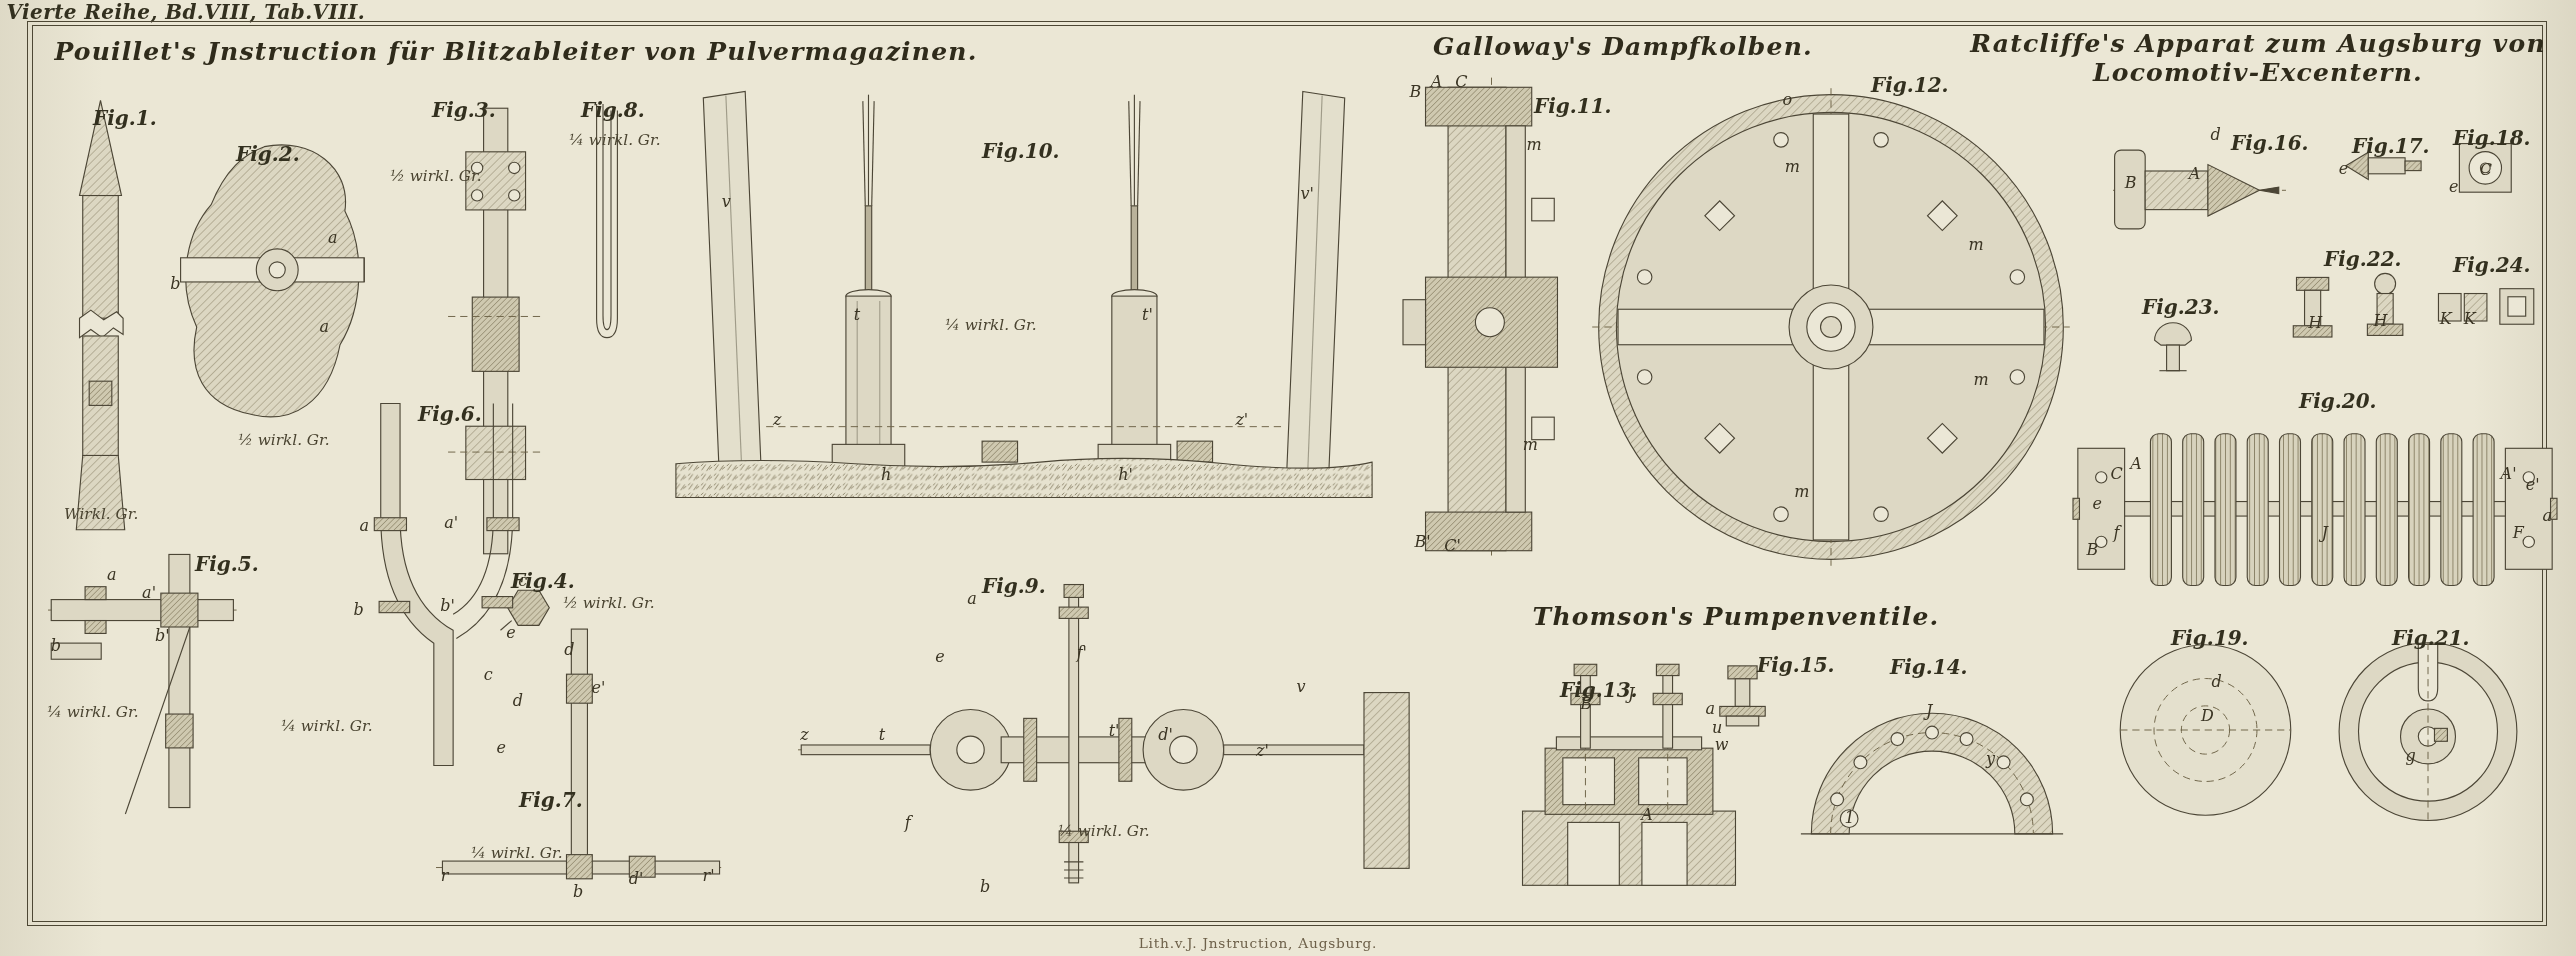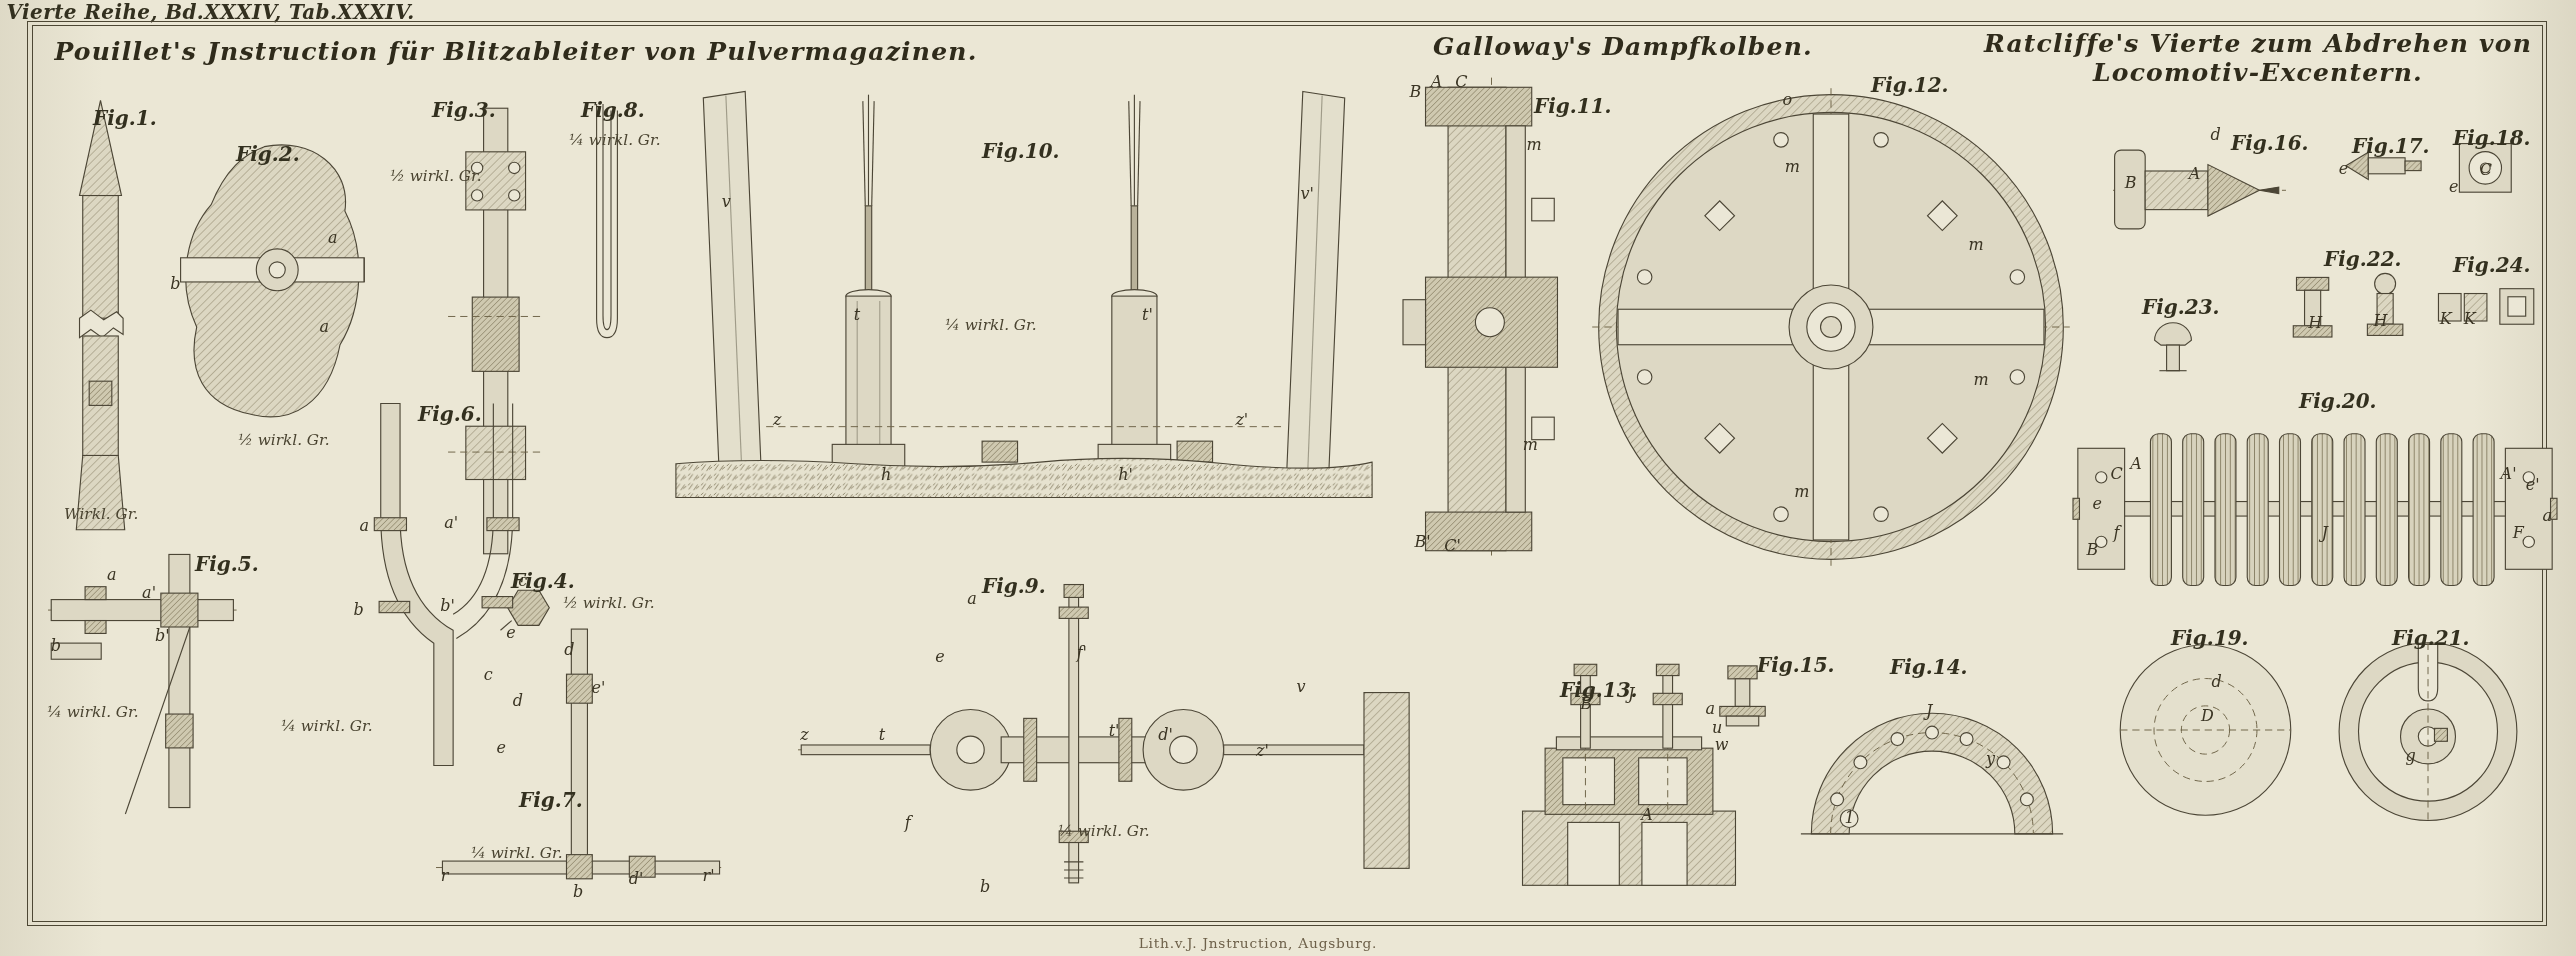--- a/index.html
+++ b/index.html
@@ -45,27 +45,28 @@
         <line x1="3" y1="0" x2="3" y2="6" stroke="#7d7358" stroke-width="1"></line>
       </pattern>
 <pattern id="pG" width="16" height="12" patternUnits="userSpaceOnUse">
         <rect width="16" height="12" fill="#e6e2cf"></rect>
         <path d="M2,10 L7,3 M8,11 L13,4 M11,9 L15,6 M1,5 L4,2" stroke="#6e6448" stroke-width="0.9" fill="none"></path>
       </pattern>
 </defs>
 </svg>
 
 <div class="stage">
-  <div class="hdr left">Vierte Reihe, Bd.XXXIV, Tab.XXXIV.</div>
+  <div class="hdr left">Vierte Reihe, Bd.VIII, Tab.VIII.</div>
   <div class="frame"></div>
 
   <div class="title" style="left:516px;top:37px">Pouillet's Jnstruction für Blitzableiter von Pulvermagazinen.</div>
   <div class="title" style="left:1623px;top:32px">Galloway's Dampfkolben.</div>
-  <div class="title" style="left:2258px;top:29px">Ratcliffe's Vierte zum Abdrehen von</div>
+  <div class="title" style="left:2258px;top:29px">Ratcliffe's Apparat zum Augsburg von</div>
   <div class="title" style="left:2258px;top:58px">Locomotiv-Excentern.</div>
+  <div class="title" style="left:1736px;top:602px">Thomson's Pumpenventile.</div>
 
   <div class="fig" style="left:44px;top:97px;width:113px;height:436px">
     <svg viewBox="0 0 140 540">
       <polygon class="k" fill="url(#pA)" points="70,4 96,122 44,122"></polygon>
       <rect class="k" fill="url(#pA)" x="48" y="122" width="44" height="152"></rect>
       <polygon class="k" fill="#ebe7d6" points="44,274 58,264 74,276 90,266 98,274 98,294 86,286 72,298 58,288 44,298"></polygon>
       <rect class="k" fill="url(#pA)" x="48" y="296" width="44" height="148"></rect>
       <rect class="k" fill="url(#pB)" x="56" y="352" width="28" height="30"></rect>
       <polygon class="k" fill="url(#pA)" points="48,444 92,444 100,536 40,536"></polygon>
     </svg>

